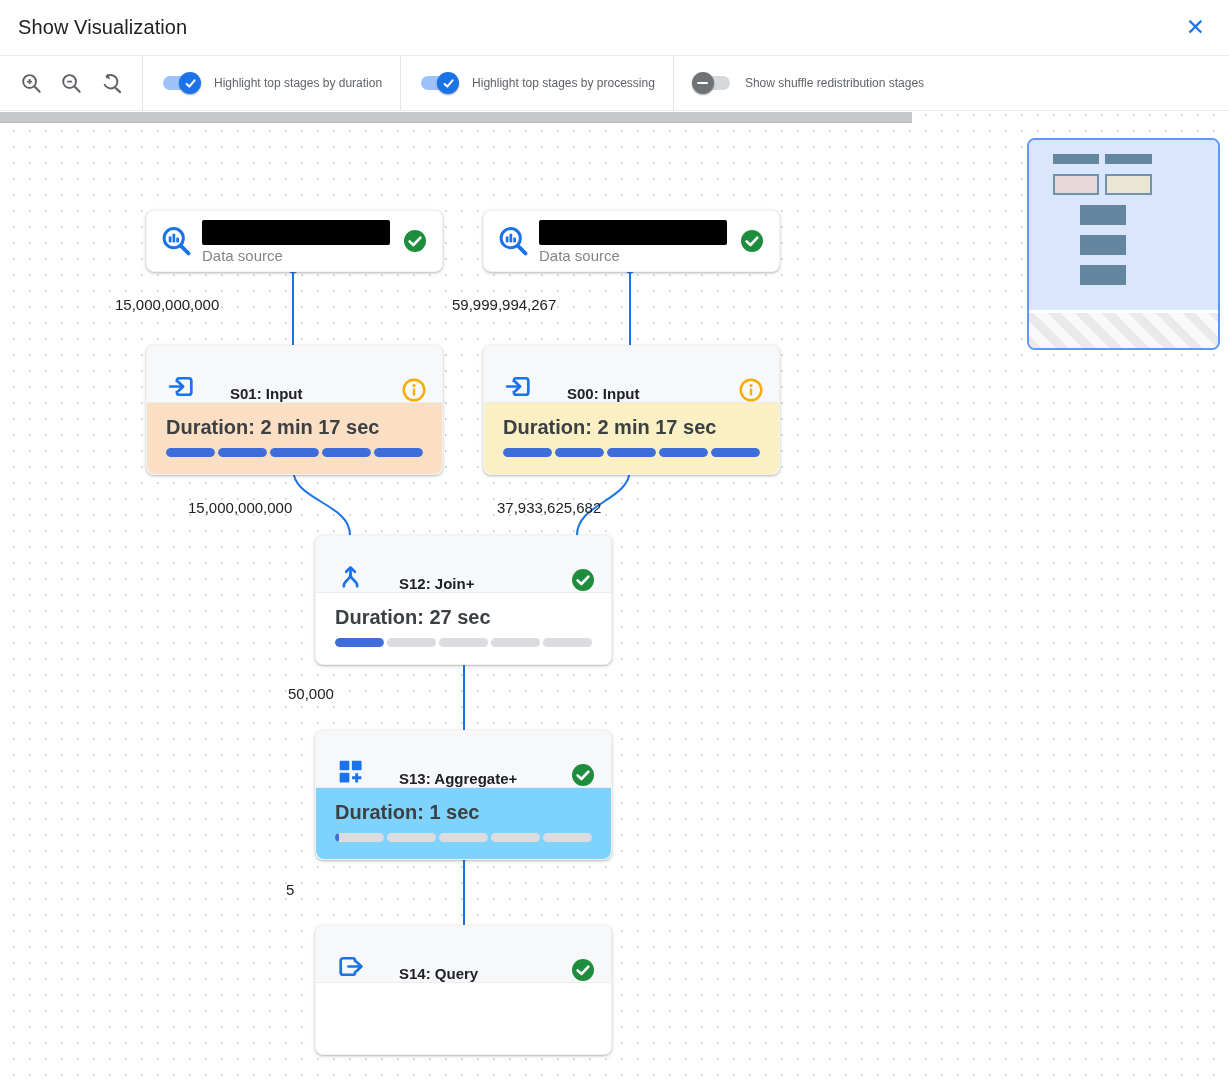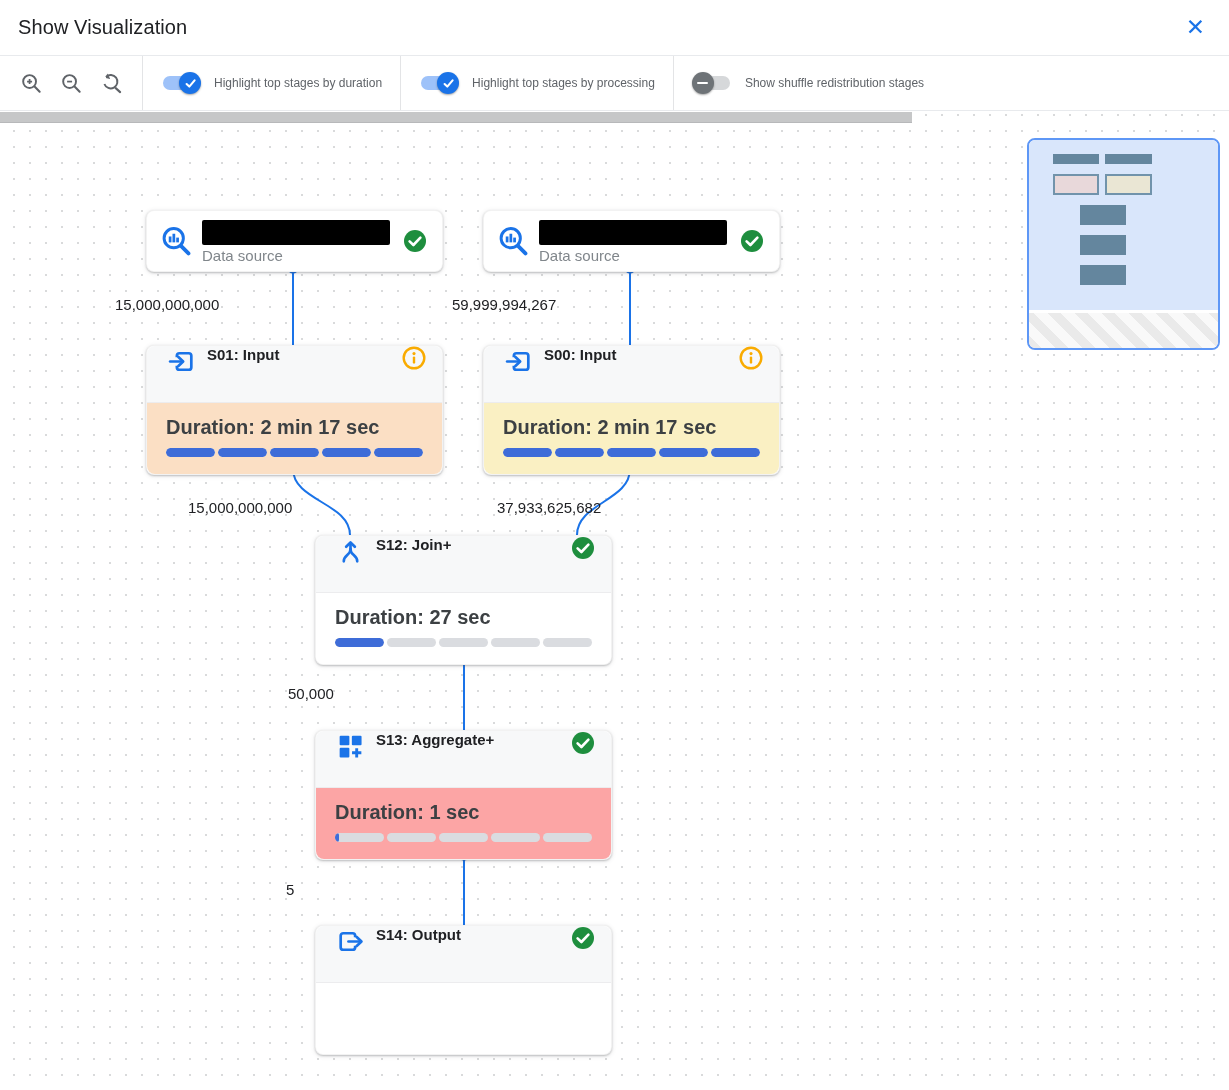--- a/index.html
+++ b/index.html
@@ -42,21 +42,21 @@
 
   
   .node { position:absolute; width:297px; background:#fff; border-radius:8px;
     border:1px solid rgba(0,0,0,.05);
     box-shadow:0 1px 2px rgba(60,64,67,.28), 0 1px 5px rgba(60,64,67,.13); cursor:pointer; }
   .ds-node { height:62px; display:flex; align-items:center; padding:0 15px 0 12px; gap:9px; }
   .ds-mid { flex:1; padding-top:2px; }
   .redacted { width:188px; height:25px; background:#000; border-radius:2px; margin-bottom:2px; }
   .ds-label { font-size:15px; color:#80868b; }
   .stage-node { height:130px; }
-  .stage-header { height:57px; display:flex; align-items:flex-start; gap:10px; padding:0 16px 0 19px;
+  .stage-header { height:57px; display:flex; align-items:flex-end; gap:33px; padding:0 16px 0 19px;
     background:#f7f8f9; border-bottom:1px solid #ececee; border-radius:8px 8px 0 0; }
   .stage-title { flex:1; font-size:15px; font-weight:bold; color:#202124; }
   .stage-body { height:71px; padding:13px 19px 0; border-radius:0 0 8px 8px; }
   .duration-label { font-size:20px; font-weight:bold; color:#3c4043; }
   .progress-bar { display:flex; gap:3px; height:9px; margin-top:9px; }
   .seg { flex:1; background:#dadce0; border-radius:5px; overflow:hidden; }
   .seg-fill { height:100%; width:0; background:#3e6cd8; border-radius:5px; }
 
   .edge-label { position:absolute; width:170px; font-size:15px;
     color:#202124; line-height:20px; }
@@ -320,21 +320,21 @@
           <rect x="16.3" y="4.5" width="9.4" height="9.4" rx="1" fill="#1a73e8"></rect>
           <rect x="4.5" y="16.3" width="9.4" height="9.4" rx="1" fill="#1a73e8"></rect>
           <path d="M21 16.6 V25.6 M16.5 21.1 H25.5" stroke="#1a73e8" stroke-width="2.8"></path>
         </svg>
         <div class="stage-title">S13: Aggregate+</div>
         <svg width="24" height="24" viewBox="0 0 24 24">
           <circle cx="12" cy="12" r="11" fill="#1e8e3e"></circle>
           <path d="M6.6 12.4 L10.4 16 L17.4 8.6" fill="none" stroke="#fff" stroke-width="2.6" stroke-linecap="round" stroke-linejoin="round"></path>
         </svg>
       </div>
-      <div class="stage-body" style="background: #fca5a5;">
+      <div class="stage-body" style="background: #7dd3fc;">
         <div class="duration-label">Duration: 1 sec</div>
         <div class="progress-bar">
           <div class="seg">
               <div class="seg-fill" style="width: 8%;"></div>
             </div>
           <div class="seg">
               <div class="seg-fill" style="width: 0%;"></div>
             </div>
           <div class="seg">
               <div class="seg-fill" style="width: 0%;"></div>
@@ -349,21 +349,21 @@
       </div>
     </div>
 
     <div class="node stage-node" style="left:315px;top:814px;">
       <div class="stage-header">
         <svg width="31" height="31" viewBox="0 0 30 30">
           <path d="M19.5 11 V9.5 a2.5 2.5 0 0 0 -2.5 -2.5 h-9 a2.5 2.5 0 0 0 -2.5 2.5 v11 a2.5 2.5 0 0 0 2.5 2.5 h9 a2.5 2.5 0 0 0 2.5 -2.5 V19" fill="none" stroke="#1a73e8" stroke-width="2.6"></path>
           <path d="M13 15 H24.5" stroke="#1a73e8" stroke-width="2.6" stroke-linecap="round"></path>
           <path d="M21 10.6 L25.6 15 L21 19.4" fill="none" stroke="#1a73e8" stroke-width="2.6" stroke-linecap="round" stroke-linejoin="round"></path>
         </svg>
-        <div class="stage-title">S14: Output</div>
+        <div class="stage-title">S14: Query</div>
         <svg width="24" height="24" viewBox="0 0 24 24">
           <circle cx="12" cy="12" r="11" fill="#1e8e3e"></circle>
           <path d="M6.6 12.4 L10.4 16 L17.4 8.6" fill="none" stroke="#fff" stroke-width="2.6" stroke-linecap="round" stroke-linejoin="round"></path>
         </svg>
       </div>
     </div>
 
     <div class="minimap">
       <div class="mm-viewport" style="background: rgb(217, 230, 251);"></div>
       <div class="mm-stripes"></div>

